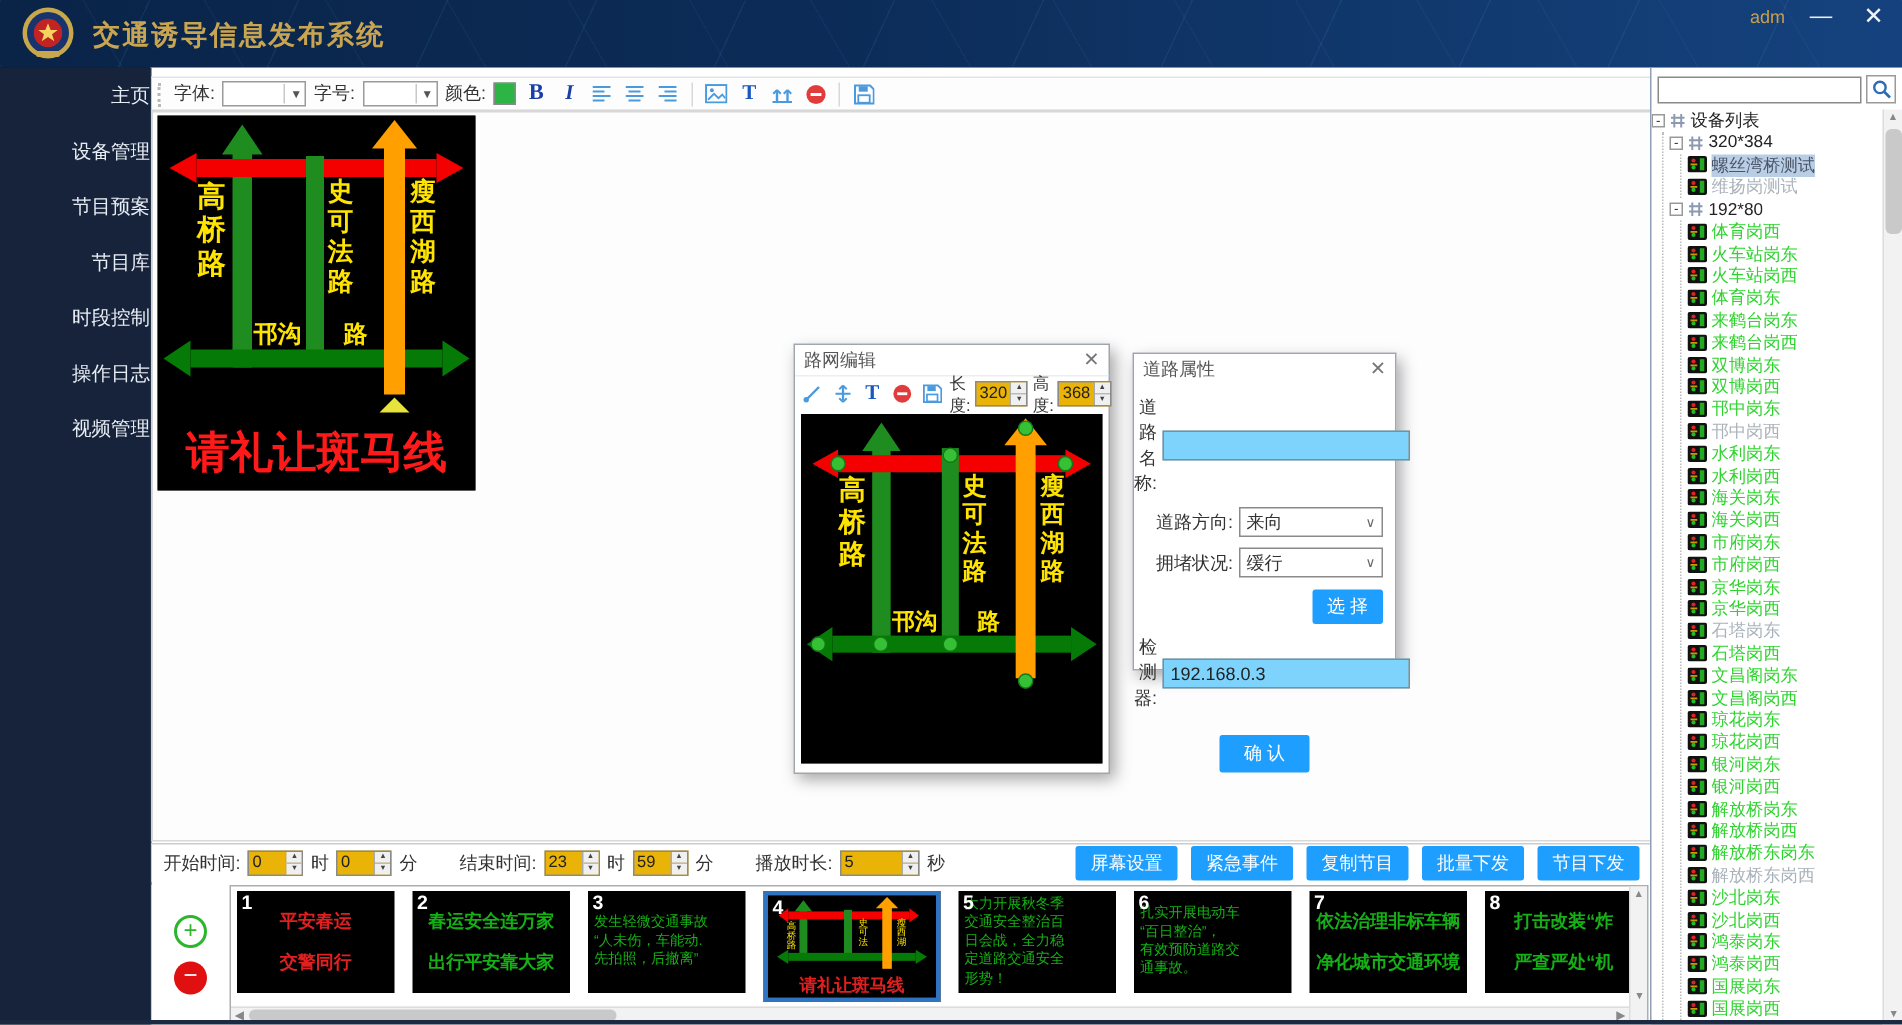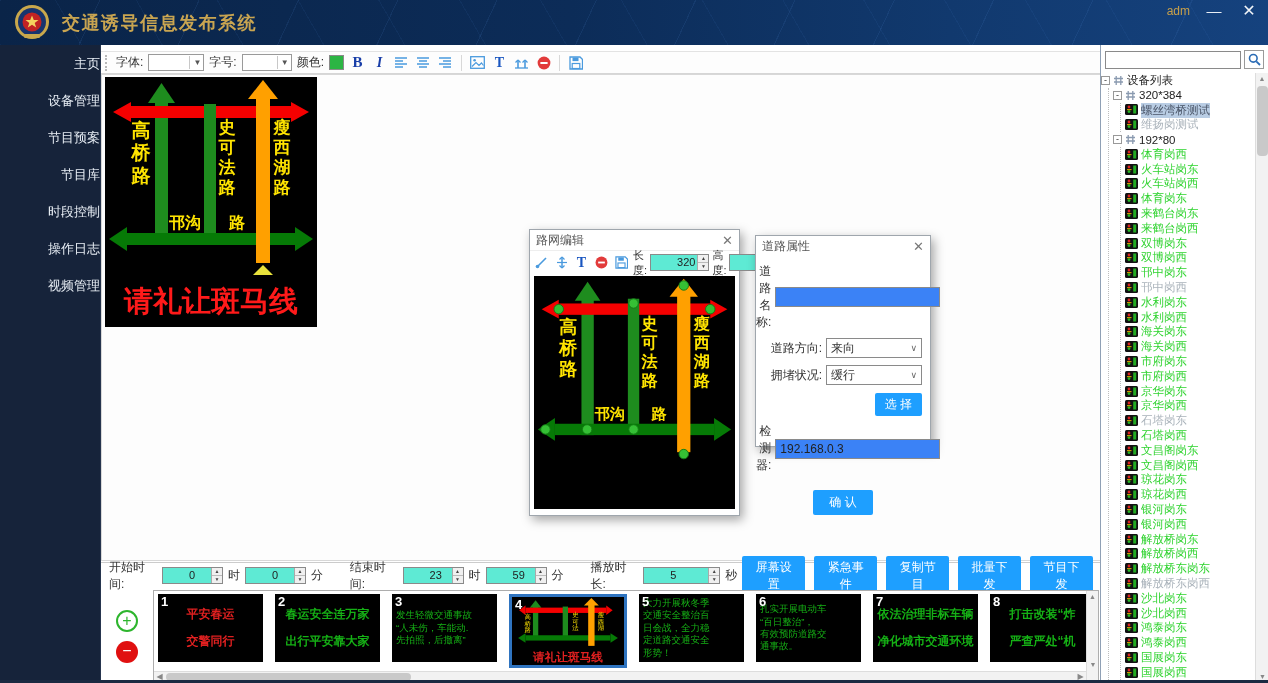--- a/index.html
+++ b/index.html
@@ -42,30 +42,30 @@
   .canvas { position:absolute; left:0; top:29px; width:1000px; height:487px; background:#fdfdfd; border:1px solid #d8d8d8; }
   .led-preview { position:absolute; left:3px; top:2px; width:212px; height:250px; background:#000; }
 
   
   .fdlg { position:absolute; background:#fff; border:1px solid #9fa6ad; box-shadow:3px 4px 10px rgba(0,0,0,0.35); }
   .dlg-title { height:20px; display:flex; align-items:center; padding:0 6px; font-size:12px; color:#555; }
   .dlg-title .x { margin-left:auto; color:#777; font-size:13px; cursor:pointer; }
   .road-editor { left:427px; top:154px; width:211px; height:287px; }
   .re-toolbar { height:24px; display:flex; align-items:center; gap:3px; padding:0 3px; border-top:1px solid #eee; font-size:11px; color:#333; }
   .re-canvas { margin:2px 4px; width:201px; height:233px; background:#000; }
-  .spin { display:flex; border:1px solid #8a8a8a; background:#5eead4; height:17px;padding-left:24px; }
+  .spin { display:flex; border:1px solid #8a8a8a; background:#eab308; height:17px; }
   .spin .val { padding:0 2px; min-width:20px; font-size:11px; line-height:15px; color:#222; }
   .spin .arr { width:11px; border-left:1px solid #aaa; display:flex; flex-direction:column; }
   .spin .arr div { flex:1; font-size:5px; line-height:7px; text-align:center; color:#444; background:#f0f0f0; cursor:pointer; }
   .spin .arr div + div { border-top:1px solid #bbb; }
 
   .road-props { left:653px; top:160px; width:176px; height:212px; font-size:12px; color:#333; }
   .rp-row { display:flex; align-items:center; margin:7px 8px 0 0; }
   .rp-row .lbl { width:66px; text-align:right; margin-right:4px; }
-  .rp-input { flex:1; height:20px; border:1px solid #8a8a8a; background:#3b82f6; font-size:12px; padding:0 4px; color:#222; font-family:inherit; }
+  .rp-input { flex:1; height:20px; border:1px solid #8a8a8a; background:#7dd3fc; font-size:12px; padding:0 4px; color:#222; font-family:inherit; }
   .rp-select { flex:1; height:20px; border:1px solid #8a8a8a; background:#fff; display:flex; align-items:center; padding:0 4px; cursor:pointer; }
   .rp-select .caret { margin-left:auto; font-size:9px; color:#666; }
   .blue-btn { background:#1e9fff; color:#fff; border:none; font-size:12px; font-family:inherit; padding:3px 10px; border-radius:2px; cursor:pointer; }
   .rp-select-btn { display:flex; justify-content:flex-end; margin:8px 8px 0 0; }
   .rp-confirm { display:flex; justify-content:center; margin-top:16px; }
   .rp-confirm .blue-btn { padding:4px 16px; }
 
   
   .controls-row { position:absolute; left:0; top:517px; width:1000px; height:26px; border-top:1px solid #ccc; background:#fff; display:flex; align-items:center; gap:5px; padding:0 8px; font-size:12px; color:#333; }
   .controls-row .gap { width:18px; }

